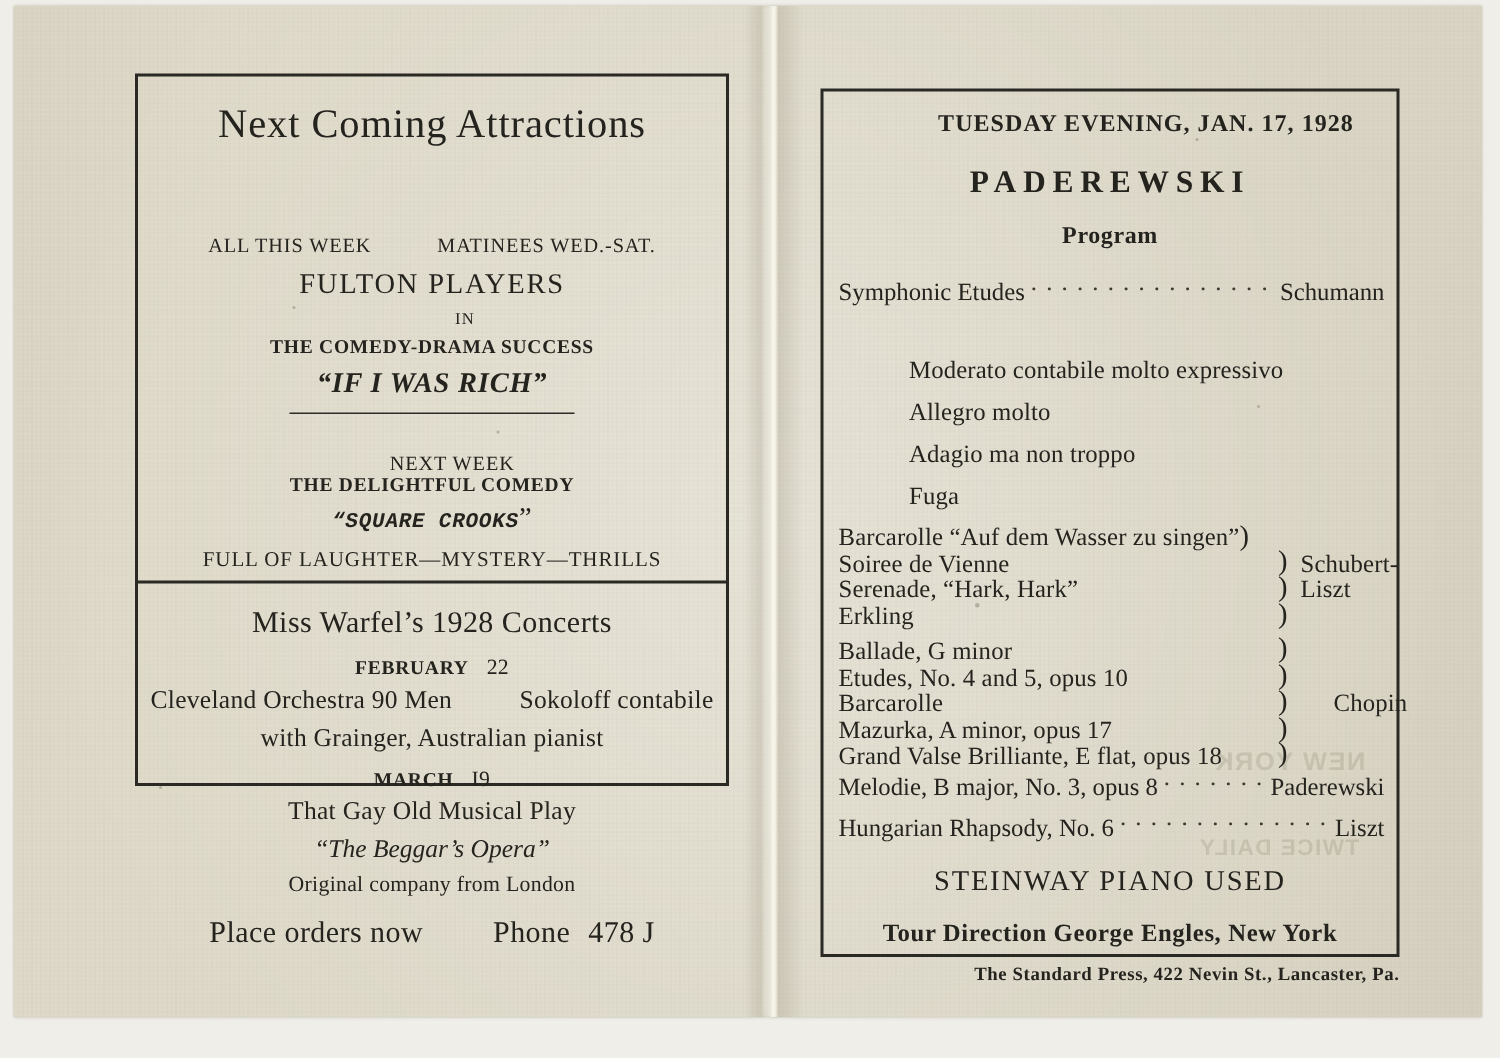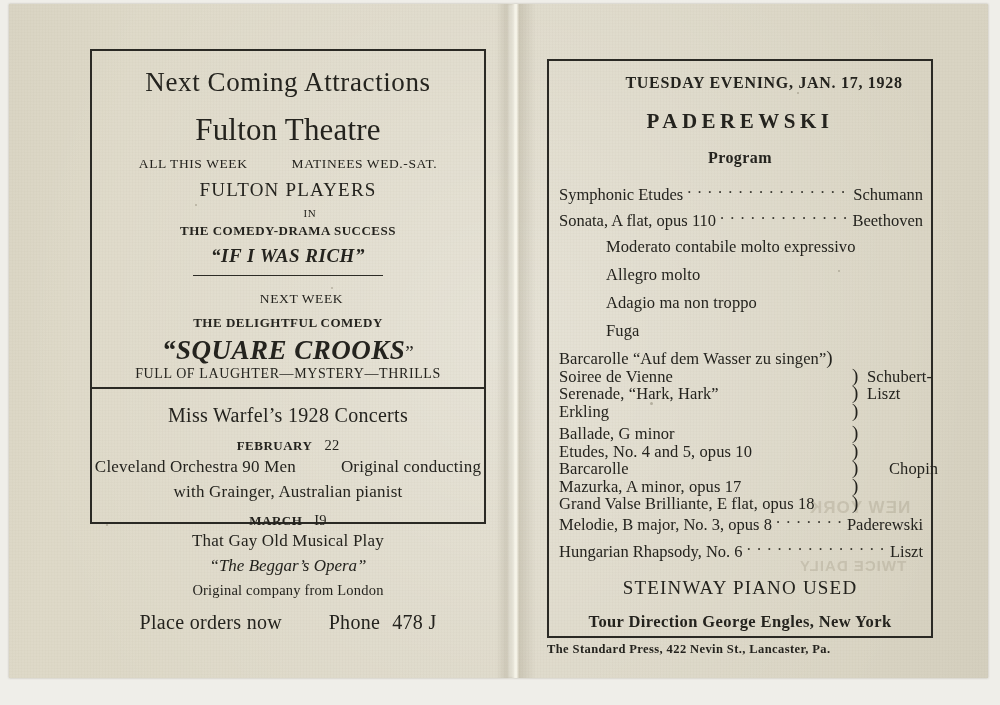--- a/index.html
+++ b/index.html
@@ -279,21 +279,21 @@
     font-size: 16.5px;
     font-weight: bold;
     letter-spacing: 0.4px;
   }
 
   #press-line {
     position: absolute;
     left: 538px;
     top: 638px;
     width: 386px;
-    text-align: left;
+    text-align: right;
     font-size: 12.5px;
     font-weight: bold;
     letter-spacing: 0.4px;
   }
 
   
   .speck {
     position: absolute;
     background: rgba(90,82,60,0.33);
     border-radius: 50%;
@@ -319,60 +319,59 @@
     <div class="speck" style="left:97px;  top:520px; width:2px; height:2px;"></div>
 
     <div id="fold"></div>
     <div id="fold2"></div>
 
     <div class="panel ink" id="left-panel">
       <div class="panel-inner">
 
         <div class="row ctr l-head1" style="top:16px;">Next Coming Attractions</div>
 
-        <div class="row ctr l-head2" style="top:61px;">Fulton Theatre</div>
 
         <div class="row ctr l-caps-sm" style="top:105px;">
           <span>ALL THIS WEEK</span>
           <span class="gap-lg"></span>
           <span>MATINEES WED.-SAT.</span>
         </div>
 
         <div class="row ctr l-caps-md" style="top:128px;">FULTON PLAYERS</div>
 
         <div class="row ctr l-tiny-caps" style="top:156px;padding-left:44px;">IN</div>
 
         <div class="row ctr l-bold-caps" style="top:172px;">THE COMEDY-DRAMA SUCCESS</div>
 
         <div class="row ctr l-title-ital" style="top:194px;">“IF I WAS RICH”</div>
 
         <div class="rule-short"></div>
 
-        <div class="row ctr l-caps-sm" style="top:240px;margin-left:27px;">NEXT WEEK</div>
+        <div class="row ctr l-caps-sm" style="top:250px;margin-left:27px;">NEXT WEEK</div>
 
         <div class="row ctr l-bold-caps" style="top:264px;">THE DELIGHTFUL COMEDY</div>
 
         <div class="row ctr" style="top:284px;">
-          <span class="l-title-ital" style="font-size:27px;">“SQUARE CROOKS</span><span class="l-sub-head" style="font-size:19px;">”</span>
+          <span class="l-title-ital" style="font-size:14px;font-family:Liberation Mono, monospace;">“SQUARE CROOKS</span><span class="l-sub-head" style="font-size:19px;">”</span>
         </div>
 
         <div class="row ctr l-caps-sm" style="top:315px; font-size:14px;">FULL OF LAUGHTER—MYSTERY—THRILLS</div>
 
         <div class="rule-full"></div>
 
         <div class="row ctr l-sub-head" style="top:353px; font-size:20px;">Miss Warfel’s 1928 Concerts</div>
 
         <div class="row ctr" style="top:385px;">
           <span class="l-bold-caps">FEBRUARY</span><span class="gap-sm"></span><span class="l-body-sm">22</span>
         </div>
 
         <div class="row ctr l-body" style="top:406px;">
           <span>Cleveland  Orchestra 90  Men</span>
           <span class="gap-lg"></span>
-          <span>Original conducting</span>
+          <span>Sokoloff contabile</span>
         </div>
 
         <div class="row ctr l-body" style="top:431px;">with  Grainger,  Australian pianist</div>
 
         <div class="row ctr" style="top:460px;">
           <span class="l-bold-caps">MARCH</span><span class="gap-sm"></span><span class="l-body-sm">I9</span>
         </div>
 
         <div class="row ctr l-body" style="top:480px;">That Gay Old Musical Play</div>
 
@@ -397,25 +396,20 @@
         <div class="row ctr r-name" style="top:48px;">PADEREWSKI</div>
 
         <div class="row ctr r-program" style="top:88px;">Program</div>
 
         <div class="leader-row" style="top:122px;text-align:right;">
           <span class="work">Symphonic Etudes</span>
           <span class="lead"></span>
           <span class="composer">Schumann</span>
         </div>
 
-        <div class="leader-row" style="top:148px;">
-          <span class="work">Sonata, A flat, opus 110</span>
-          <span class="lead"></span>
-          <span class="composer">Beethoven</span>
-        </div>
 
         <div class="r-movement" style="top:176px;">Moderato contabile molto expressivo</div>
         <div class="r-movement" style="top:204px;">Allegro molto</div>
         <div class="r-movement" style="top:232px;">Adagio ma non troppo</div>
         <div class="r-movement" style="top:260px;">Fuga</div>
 
         <div class="group" style="top:288px;">
           <div class="g-line">
             <span>Barcarolle “Auf dem Wasser zu singen”</span><span class="paren" style="position:static;">)</span>
           </div>

